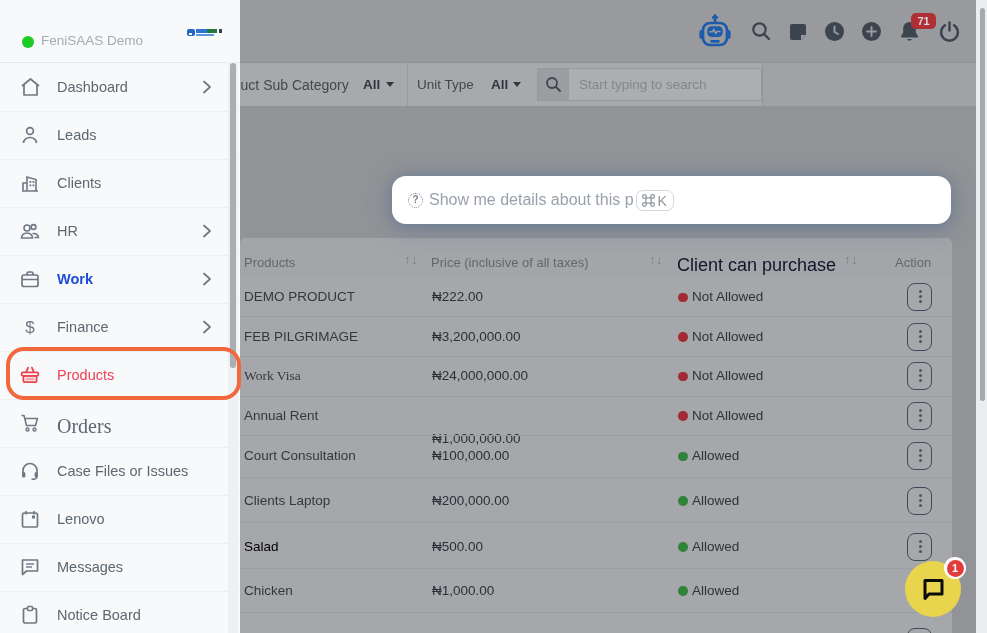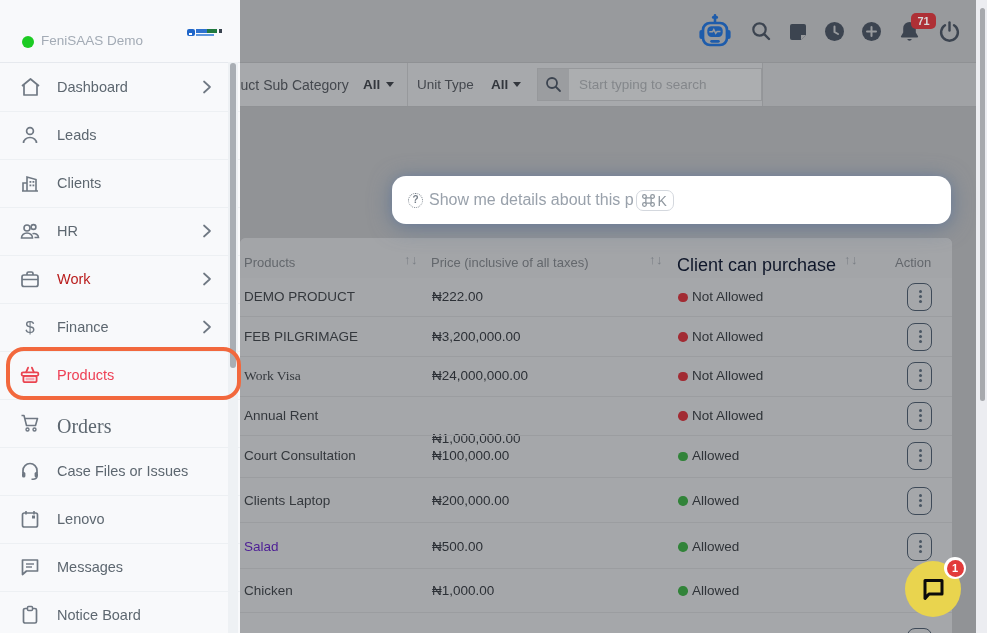--- a/index.html
+++ b/index.html
@@ -117,21 +117,21 @@
 <div class="abs" style="left:907px;top:442px;width:25px;height:28px;border:1.5px solid #3e4a58;border-radius:8px;"></div>
 <div class="abs" style="left:918.5px;top:449px;width:3px;height:3px;border-radius:50%;background:#4a5663;box-shadow:0 5px 0 #4a5663,0 10px 0 #4a5663;"></div>
 <div class="abs" style="left:240px;top:477px;width:712px;height:1px;background:#9b9da0;"></div>
 <div class="abs" style="left:244px;top:492.5px;color:#34383d;font-size:13.5px;">Clients Laptop</div>
 <div class="abs" style="left:432px;top:492.5px;color:#2c3036;font-size:13.5px;">₦200,000.00</div>
 <div class="abs" style="left:678px;top:496px;width:9.5px;height:9.5px;border-radius:50%;background:#318339;"></div>
 <div class="abs" style="left:692px;top:492.5px;color:#2f3338;font-size:13.5px;">Allowed</div>
 <div class="abs" style="left:907px;top:486.5px;width:25px;height:28px;border:1.5px solid #3e4a58;border-radius:8px;"></div>
 <div class="abs" style="left:918.5px;top:493.5px;width:3px;height:3px;border-radius:50%;background:#4a5663;box-shadow:0 5px 0 #4a5663,0 10px 0 #4a5663;"></div>
 <div class="abs" style="left:240px;top:522px;width:712px;height:1px;background:#9b9da0;"></div>
-<div class="abs" style="left:244px;top:538.5px;color:#4c1d95;font-size:13.5px;text-align:center;">Salad</div>
+<div class="abs" style="left:244px;top:538.5px;color:#000000;font-size:13.5px;text-align:center;">Salad</div>
 <div class="abs" style="left:432px;top:538.5px;color:#2c3036;font-size:13.5px;">₦500.00</div>
 <div class="abs" style="left:678px;top:542px;width:9.5px;height:9.5px;border-radius:50%;background:#318339;"></div>
 <div class="abs" style="left:692px;top:538.5px;color:#2f3338;font-size:13.5px;">Allowed</div>
 <div class="abs" style="left:907px;top:532.5px;width:25px;height:28px;border:1.5px solid #3e4a58;border-radius:8px;"></div>
 <div class="abs" style="left:918.5px;top:539.5px;width:3px;height:3px;border-radius:50%;background:#4a5663;box-shadow:0 5px 0 #4a5663,0 10px 0 #4a5663;"></div>
 <div class="abs" style="left:240px;top:568px;width:712px;height:1px;background:#9b9da0;"></div>
 <div class="abs" style="left:244px;top:582.5px;color:#34383d;font-size:13.5px;">Chicken</div>
 <div class="abs" style="left:432px;top:582.5px;color:#2c3036;font-size:13.5px;">₦1,000.00</div>
 <div class="abs" style="left:678px;top:586px;width:9.5px;height:9.5px;border-radius:50%;background:#318339;"></div>
 <div class="abs" style="left:692px;top:582.5px;color:#2f3338;font-size:13.5px;">Allowed</div>
@@ -205,21 +205,21 @@
     <div class="abs" style="left:57px;top:223px;color:#5d6770;font-size:14.5px;">HR</div>
     <svg class="abs" style="left:202px;top:224px;" width="10" height="14" viewBox="0 0 10 14">
       <path d="M2 1.5 L8 7 L2 12.5" fill="none" stroke="#6f7883" stroke-width="1.7" stroke-linecap="round" stroke-linejoin="round"></path>
     </svg>
     <div class="abs" style="left:0;top:255px;width:240px;height:1px;background:#edf0f3;"></div>
     <svg class="abs" style="left:20px;top:269px;" width="20" height="20" viewBox="0 0 20 20">
       <rect x="2" y="6" width="16" height="11.5" rx="2" fill="none" stroke="#6f7883" stroke-width="1.7"></rect>
       <path d="M7 6 V4.5 A1.5 1.5 0 0 1 8.5 3 H11.5 A1.5 1.5 0 0 1 13 4.5 V6" fill="none" stroke="#6f7883" stroke-width="1.7"></path>
       <path d="M2 10.5 H18" stroke="#6f7883" stroke-width="1.5"></path>
     </svg>
-    <div class="abs" style="left:57px;top:271px;color:#b91c1c;font-size:14.5px;">Work</div>
+    <div class="abs" style="left:57px;top:271px;color:#1d4ed8;font-size:14.5px;font-weight:bold;">Work</div>
     <svg class="abs" style="left:202px;top:272px;" width="10" height="14" viewBox="0 0 10 14">
       <path d="M2 1.5 L8 7 L2 12.5" fill="none" stroke="#6f7883" stroke-width="1.7" stroke-linecap="round" stroke-linejoin="round"></path>
     </svg>
     <div class="abs" style="left:0;top:303px;width:240px;height:1px;background:#edf0f3;"></div>
     <svg class="abs" style="left:20px;top:317px;" width="20" height="20" viewBox="0 0 20 20">
       <text x="10" y="15.5" font-size="17" font-family="Liberation Sans" fill="#6f7883" text-anchor="middle">$</text>
     </svg>
     <div class="abs" style="left:57px;top:319px;color:#5d6770;font-size:14.5px;">Finance</div>
     <svg class="abs" style="left:202px;top:320px;" width="10" height="14" viewBox="0 0 10 14">
       <path d="M2 1.5 L8 7 L2 12.5" fill="none" stroke="#6f7883" stroke-width="1.7" stroke-linecap="round" stroke-linejoin="round"></path>

